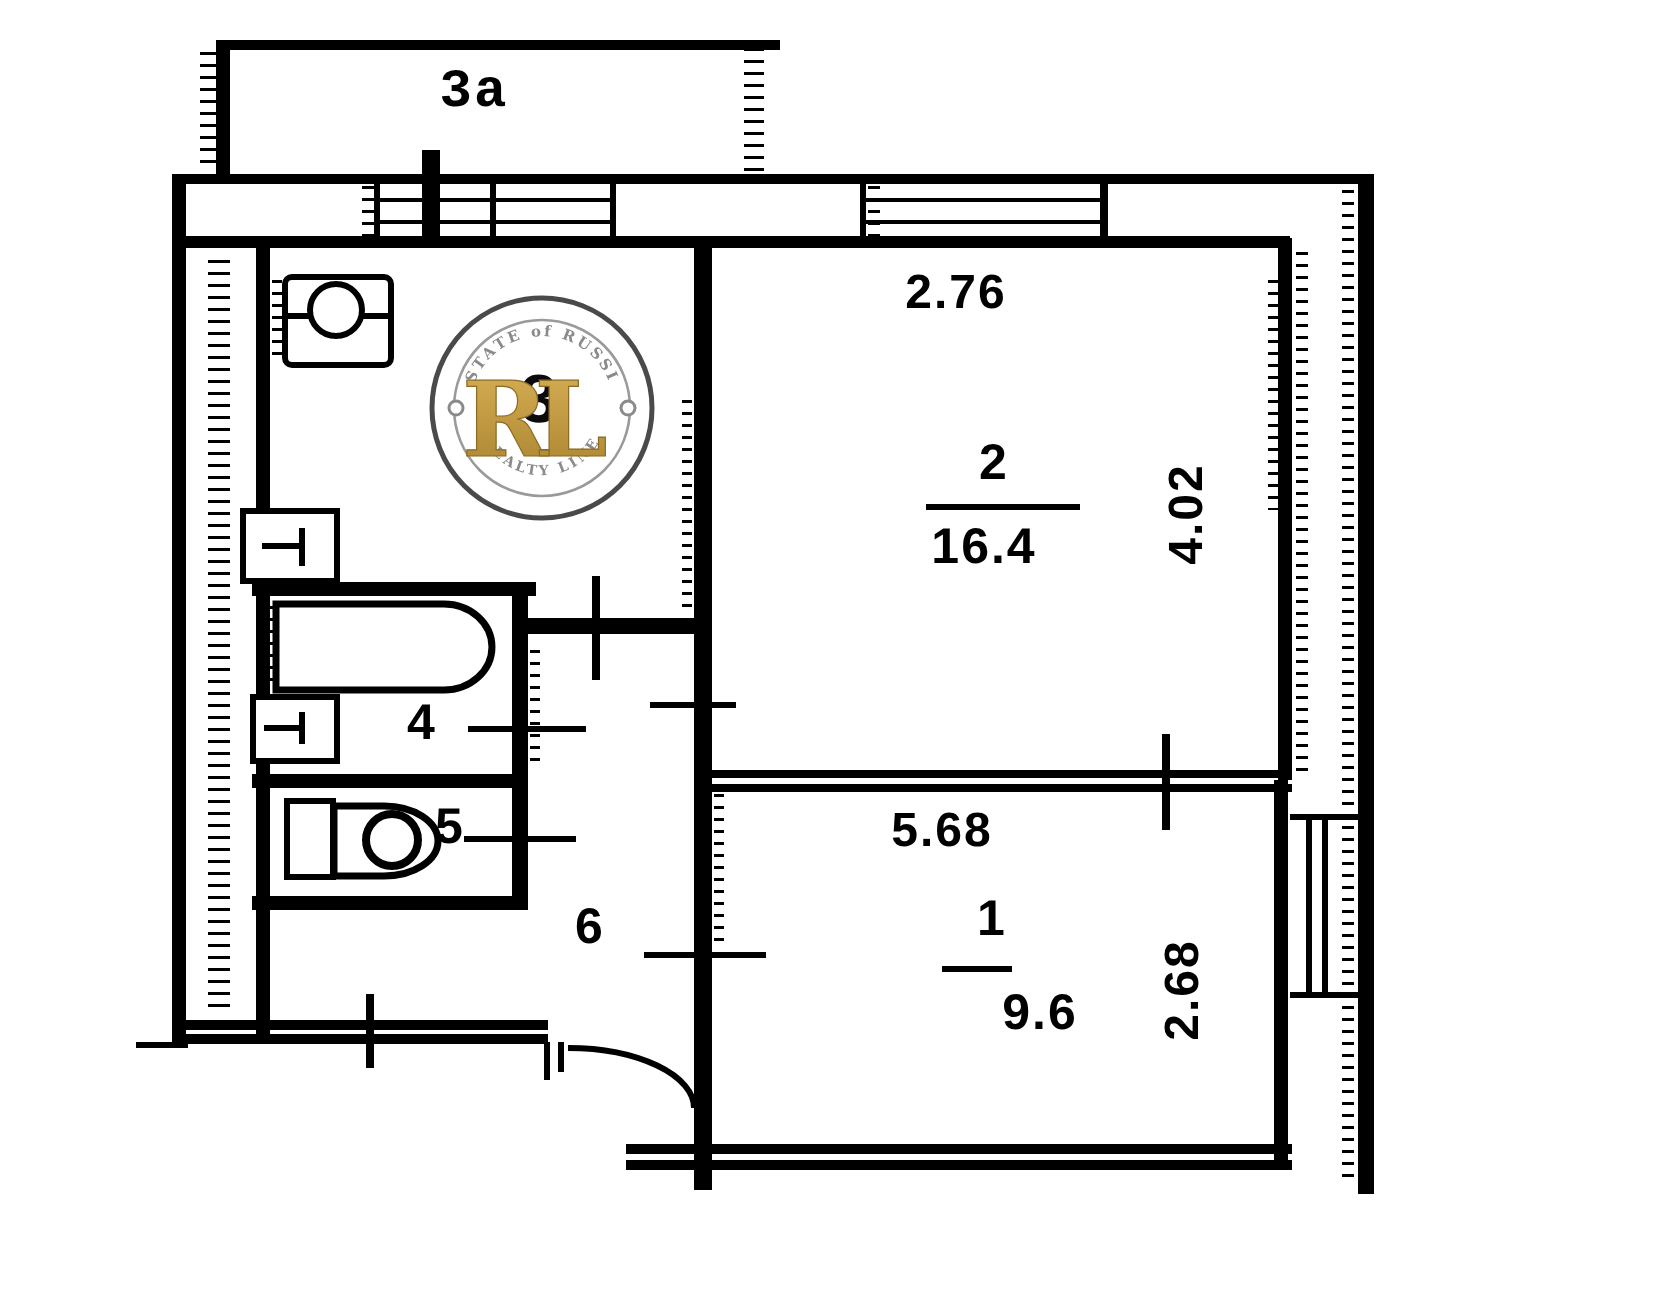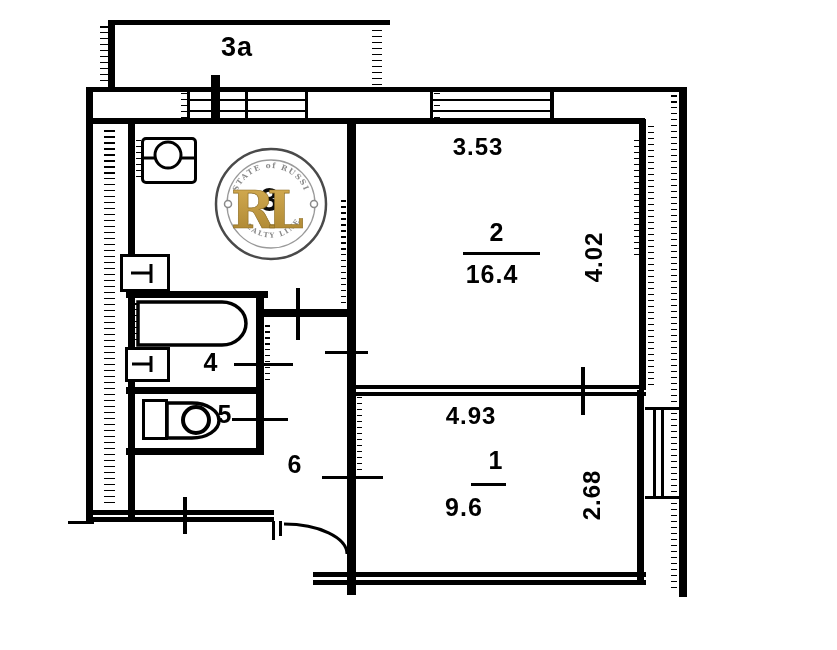--- a/index.html
+++ b/index.html
@@ -117,32 +117,32 @@
     </g>
 
     <path d="M138 302 H 222 A 24 21.5 0 0 1 222 345 H 138 Z" fill="none" stroke="#000" stroke-width="3.5"></path>
 
     <path d="M167 403 H 192 A 27 17.5 0 0 1 192 438 H 167 Z" fill="#fff" stroke="#000" stroke-width="3.5"></path>
     <circle cx="196" cy="420" r="13" fill="none" stroke="#000" stroke-width="4"></circle>
 
     <path d="M284 524 A 63 30 0 0 1 347 554" fill="none" stroke="#000" stroke-width="3"></path>
   </svg>
 
-  <div class="lbl num" style="left:237px;top:47px;font-size:27px;">3a</div>
+  <div class="lbl num" style="left:237px;top:47px;font-size:27px;font-family:Liberation Mono, monospace;">3a</div>
 
-  <div class="lbl dim" style="left:478px;top:147px;">3.53</div>
+  <div class="lbl dim" style="left:478px;top:147px;">2.76</div>
   <div class="lbl num" style="left:497px;top:232px;">2</div>
   <div class="frac" style="left:463px;top:252px;width:77px;"></div>
   <div class="lbl num" style="left:492px;top:274px;">16.4</div>
   <div class="lbl dim rot" style="left:594px;top:257px;">4.02</div>
 
-  <div class="lbl dim" style="left:471px;top:416px;">4.93</div>
+  <div class="lbl dim" style="left:471px;top:416px;">5.68</div>
   <div class="lbl num" style="left:496px;top:460px;">1</div>
   <div class="frac" style="left:471px;top:483px;width:35px;"></div>
-  <div class="lbl num" style="left:464px;top:507px;">9.6</div>
+  <div class="lbl num" style="left:520px;top:507px;">9.6</div>
   <div class="lbl dim rot" style="left:592px;top:495px;">2.68</div>
 
   <div class="lbl num" style="left:211px;top:362px;">4</div>
   <div class="lbl num" style="left:225px;top:414px;">5</div>
   <div class="lbl num" style="left:295px;top:464px;">6</div>
 
   <svg width="120" height="120" viewBox="0 0 120 120" style="left:211px;top:144px;">
     <defs>
       <linearGradient id="gold" x1="0" y1="0" x2="0" y2="1">
         <stop offset="0" stop-color="#D8B055"></stop>

